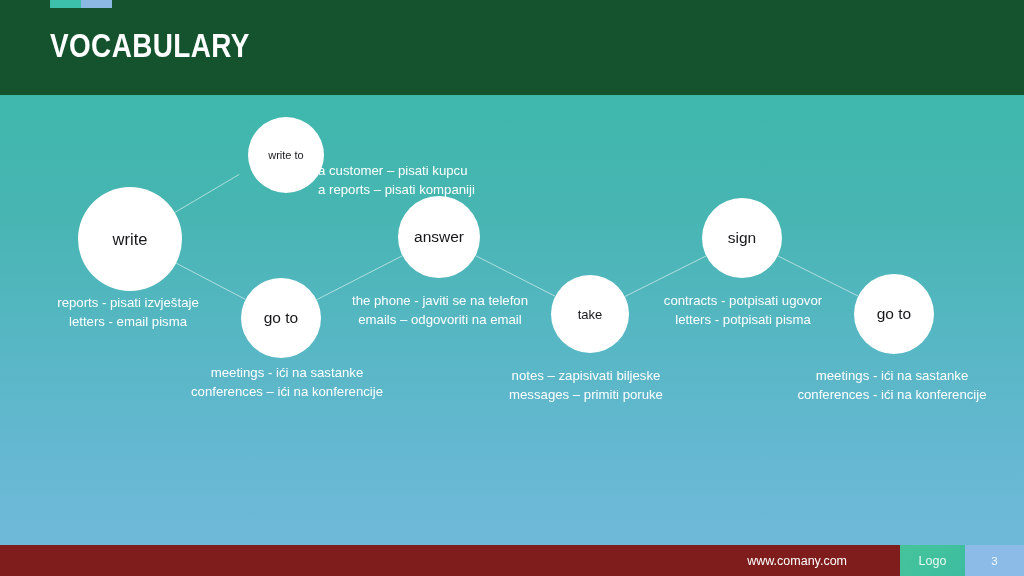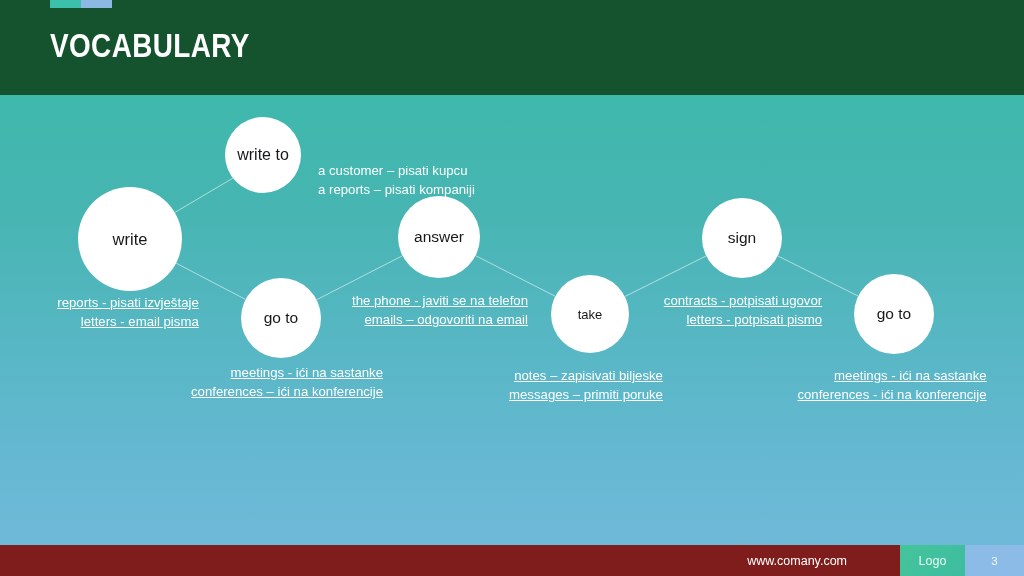--- a/index.html
+++ b/index.html
@@ -38,21 +38,21 @@
     position:absolute; border-radius:50%; background:#ffffff;
     display:flex; align-items:center; justify-content:center;
     color:#16181a; box-sizing:border-box;
   }
   .node span { pointer-events:none; }
 
   .caption {
     position:absolute; color:#ffffff; font-size:13.2px; line-height:19px;
     white-space:nowrap;
   }
-  .caption.c { text-align:right;text-decoration:underline; }
+  .caption.c { text-align:center; }
   .caption.l { text-align:left;margin-top:28px; }
 
   
   .footer {
     position:absolute; left:0; top:545px; width:1024px; height:31px;
     background:#7f1d1d;
     padding-left:24px;
   }
   .site {
     position:absolute; left:0; top:0; width:900px; height:31px;
@@ -87,21 +87,21 @@
   <div class="stage">
     <svg class="links" viewBox="0 0 1024 450" preserveAspectRatio="none">
         <line x1="174.75562513133292" y1="117.52484147160587" x2="239.29396625017978" y2="79.34723123228801" stroke="rgba(255,255,255,0.55)" stroke-width="1"></line>
         <line x1="176.07517892317023" y1="168.10555718496985" x2="245.55755467448444" y2="204.45726370386936" stroke="rgba(255,255,255,0.55)" stroke-width="1"></line>
         <line x1="316.5950437166848" y1="204.75190796802866" x2="402.51508019039807" y2="160.70429433277062" stroke="rgba(255,255,255,0.55)" stroke-width="1"></line>
         <line x1="475.52523266118516" y1="160.62544976762422" x2="555.2564860052141" y2="201.28310875762574" stroke="rgba(255,255,255,0.55)" stroke-width="1"></line>
         <line x1="624.8826604489967" y1="201.55866977550164" x2="706.2229123600034" y2="160.88854381999832" stroke="rgba(255,255,255,0.55)" stroke-width="1"></line>
         <line x1="777.7770876399966" y1="160.88854381999832" x2="858.2229123600034" y2="201.11145618000168" stroke="rgba(255,255,255,0.55)" stroke-width="1"></line>
       </svg>
     <div id="nodes">
-        <div class="node" style="left: 225px; top: 22px; width: 76px; height: 76px; font-size: 16px;">
+        <div class="node" style="left: 248px; top: 22px; width: 76px; height: 76px; font-size: 11px;">
           <span>write to</span>
         </div>
         <div class="node" style="left: 78px; top: 92px; width: 104px; height: 104px; font-size: 16.5px;">
           <span>write</span>
         </div>
         <div class="node" style="left: 398px; top: 101px; width: 82px; height: 82px; font-size: 15.5px;">
           <span>answer</span>
         </div>
         <div class="node" style="left: 241px; top: 183px; width: 80px; height: 80px; font-size: 15.5px;">
           <span>go to</span>
@@ -132,21 +132,21 @@
         <div class="caption c" style="top: 196px; left: 440px; transform: translateX(-50%);">
           <div>the phone - javiti se na telefon</div>
           <div>emails – odgovoriti na email</div>
         </div>
         <div class="caption c" style="top: 271px; left: 586px; transform: translateX(-50%);">
           <div>notes – zapisivati biljeske</div>
           <div>messages – primiti poruke</div>
         </div>
         <div class="caption c" style="top: 196px; left: 743px; transform: translateX(-50%);">
           <div>contracts - potpisati ugovor</div>
-          <div>letters - potpisati pismo</div>
+          <div>letters - potpisati pisma</div>
         </div>
         <div class="caption c" style="top: 271px; left: 892px; transform: translateX(-50%);">
           <div>meetings - ići na sastanke</div>
           <div>conferences - ići na konferencije</div>
         </div>
       </div>
   </div>
 
   <div class="footer">
     <div class="site">www.comany.com</div>

